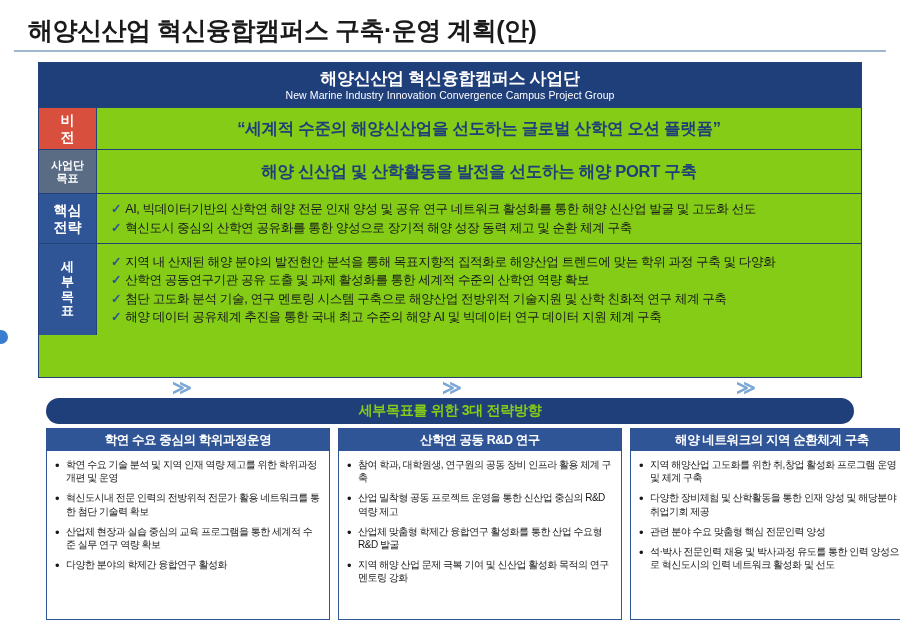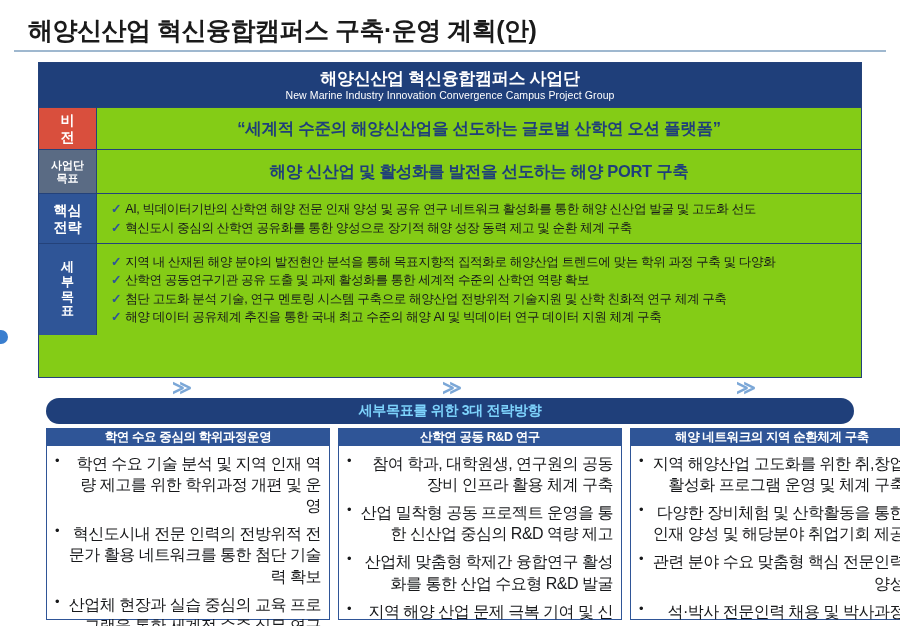--- a/index.html
+++ b/index.html
@@ -146,21 +146,21 @@
 
   
   .subgoal-bar {
     position: absolute;
     left: 46px;
     top: 398px;
     width: 808px;
     height: 26px;
     background: #1f3f7a;
     border-radius: 13px;
-    color: #7dd3fc;
+    color: #84cc16;
     font-size: 14px;
     font-weight: bold;
     display: flex;
     align-items: center;
     justify-content: center;
     letter-spacing: -0.3px;
   }
 
   
   .cols {
@@ -188,28 +188,27 @@
     display: flex;
     align-items: center;
     justify-content: center;
     letter-spacing: -0.4px;
   }
   .col-body {
     flex: 1 1 auto;
     padding: 7px 8px 4px 8px;
   }
   .li {
-    font-size: 16px;
+    font-size: 10px;
     color: #17181a;
     line-height: 1.32;
     margin-bottom: 7px;
     padding-left: 11px;
     position: relative;
     letter-spacing: -0.5px;
-    text-align: right;
   }
   .li:before {
     content: "•";
     position: absolute;
     left: 0;
     top: -1px;
     font-size: 13px;
     color: #17181a;
   }
 </style>
@@ -236,21 +235,21 @@
       <div class="vision-text">“세계적 수준의 해양신산업을 선도하는 글로벌 산학연 오션 플랫폼”</div>
     </div>
   </div>
 
   <div class="row row-goal">
     <div class="tag goal">
       <span>사업단</span>
       <span>목표</span>
     </div>
     <div class="cell">
-      <div class="goal-text">해양 신산업 및 활성화를 발전을 선도하는 해양 PORT 구축</div>
+      <div class="goal-text">해양 신산업 및 산학활동을 발전을 선도하는 해양 PORT 구축</div>
     </div>
   </div>
 
   <div class="row row-strat">
     <div class="tag strat">
       <span>핵심</span>
       <span>전략</span>
     </div>
     <div class="cell">
       <div class="bullet"><span class="chk">✓</span><span>AI, 빅데이터기반의 산학연 해양 전문 인재 양성 및 공유 연구 네트워크 활성화를 통한 해양 신산업 발굴 및 고도화 선도</span></div>

